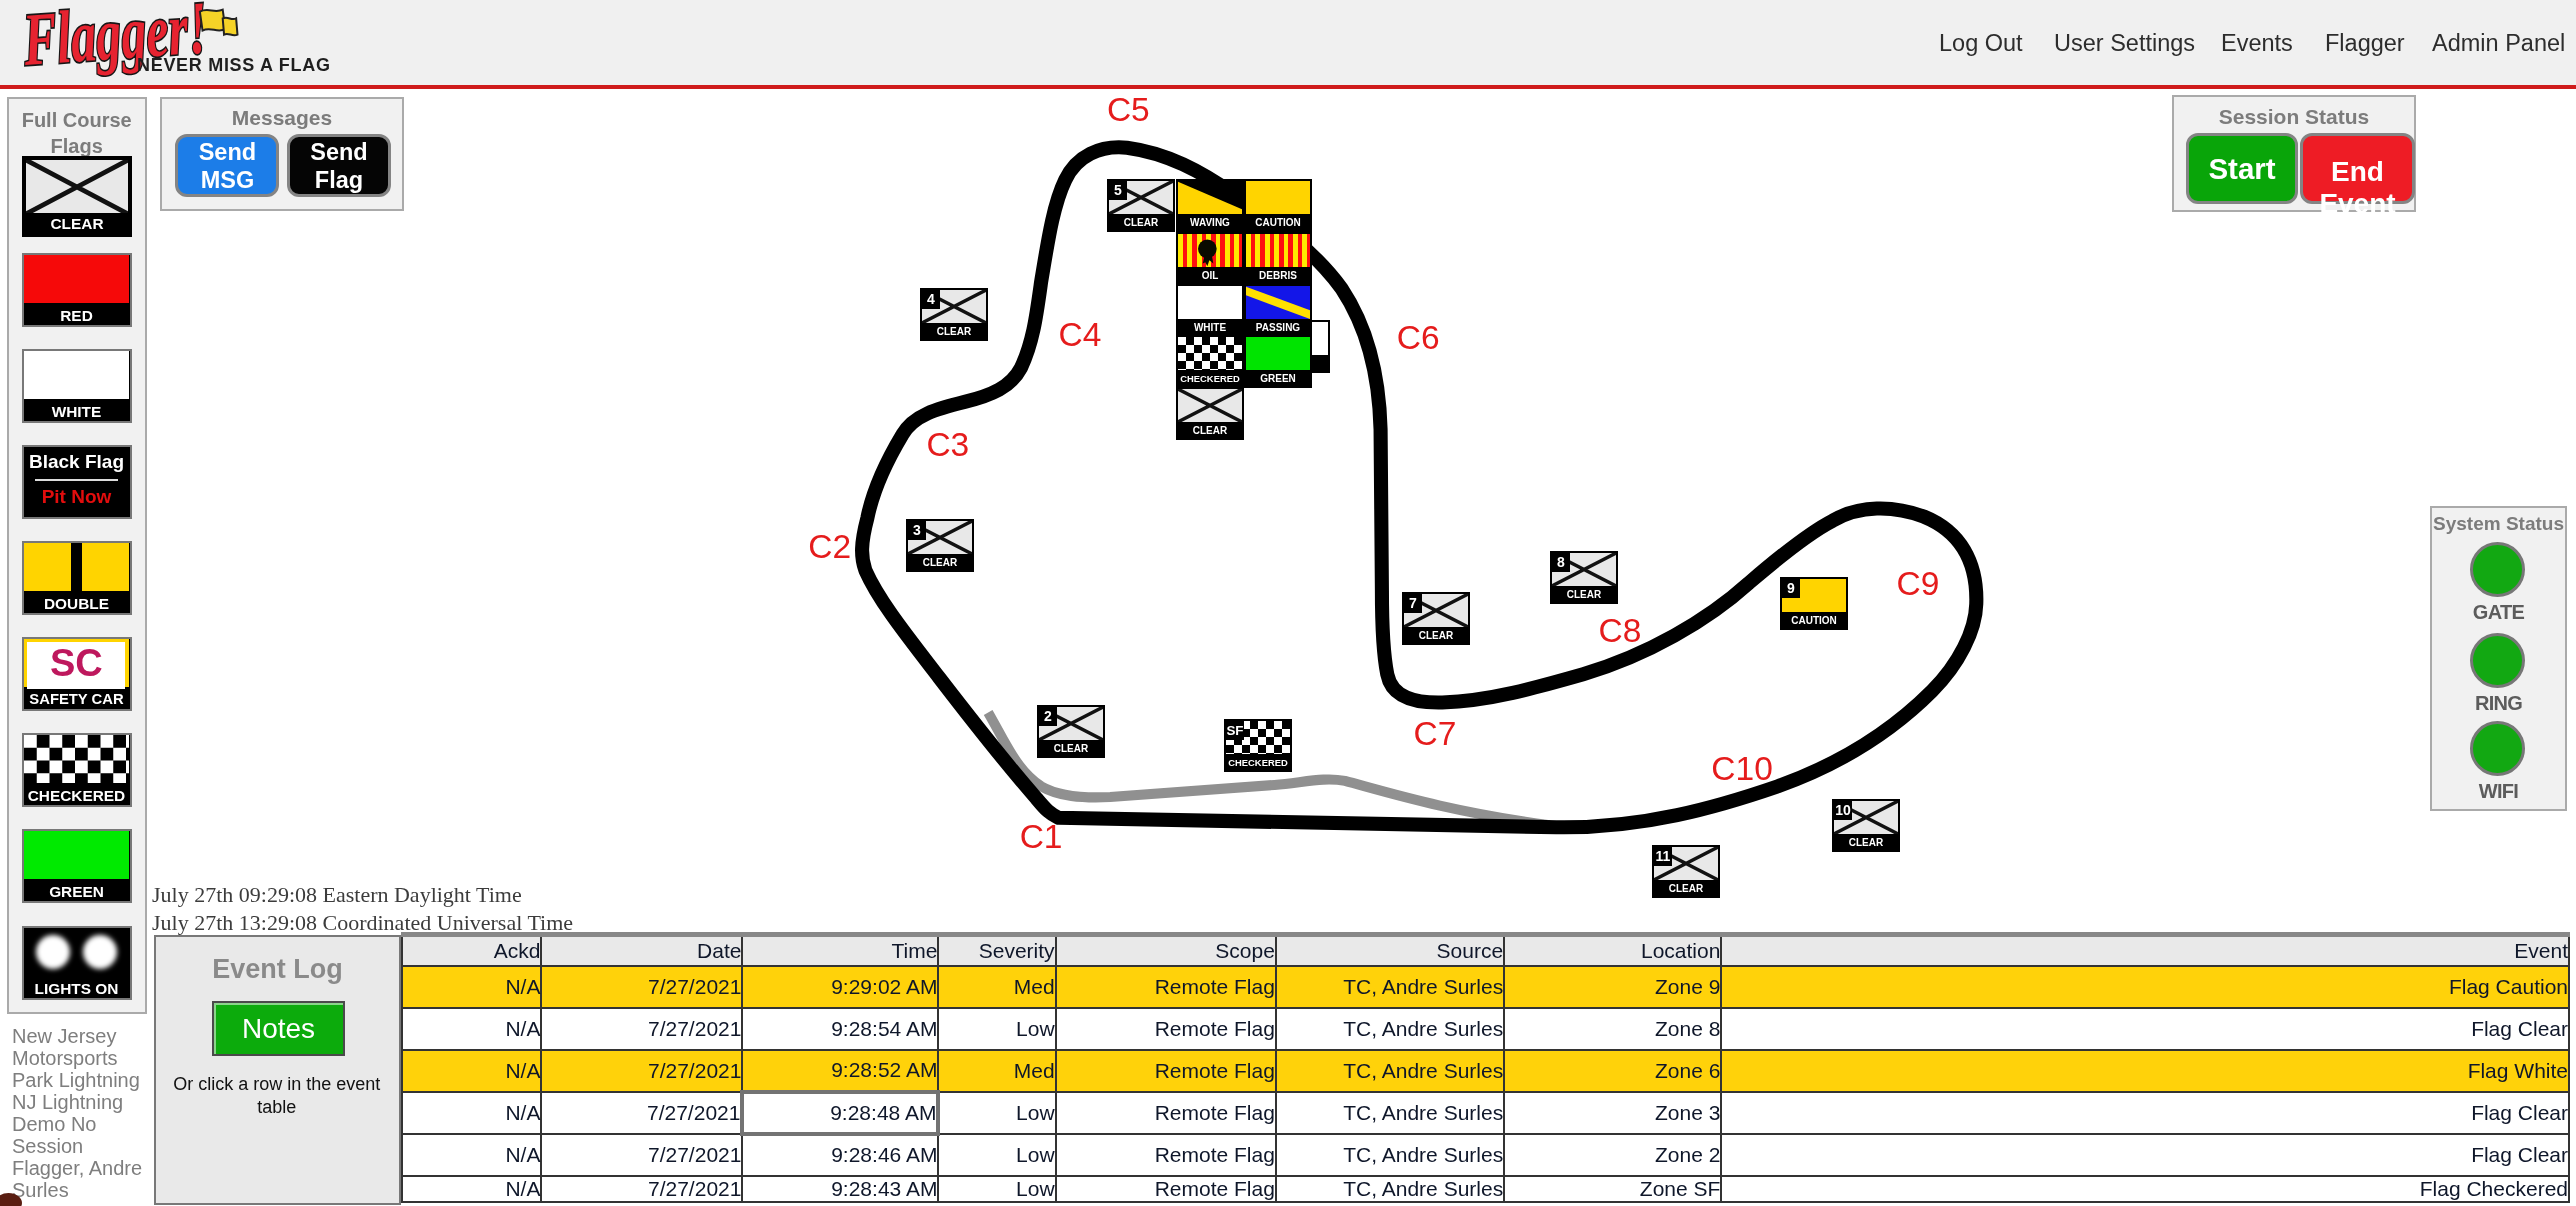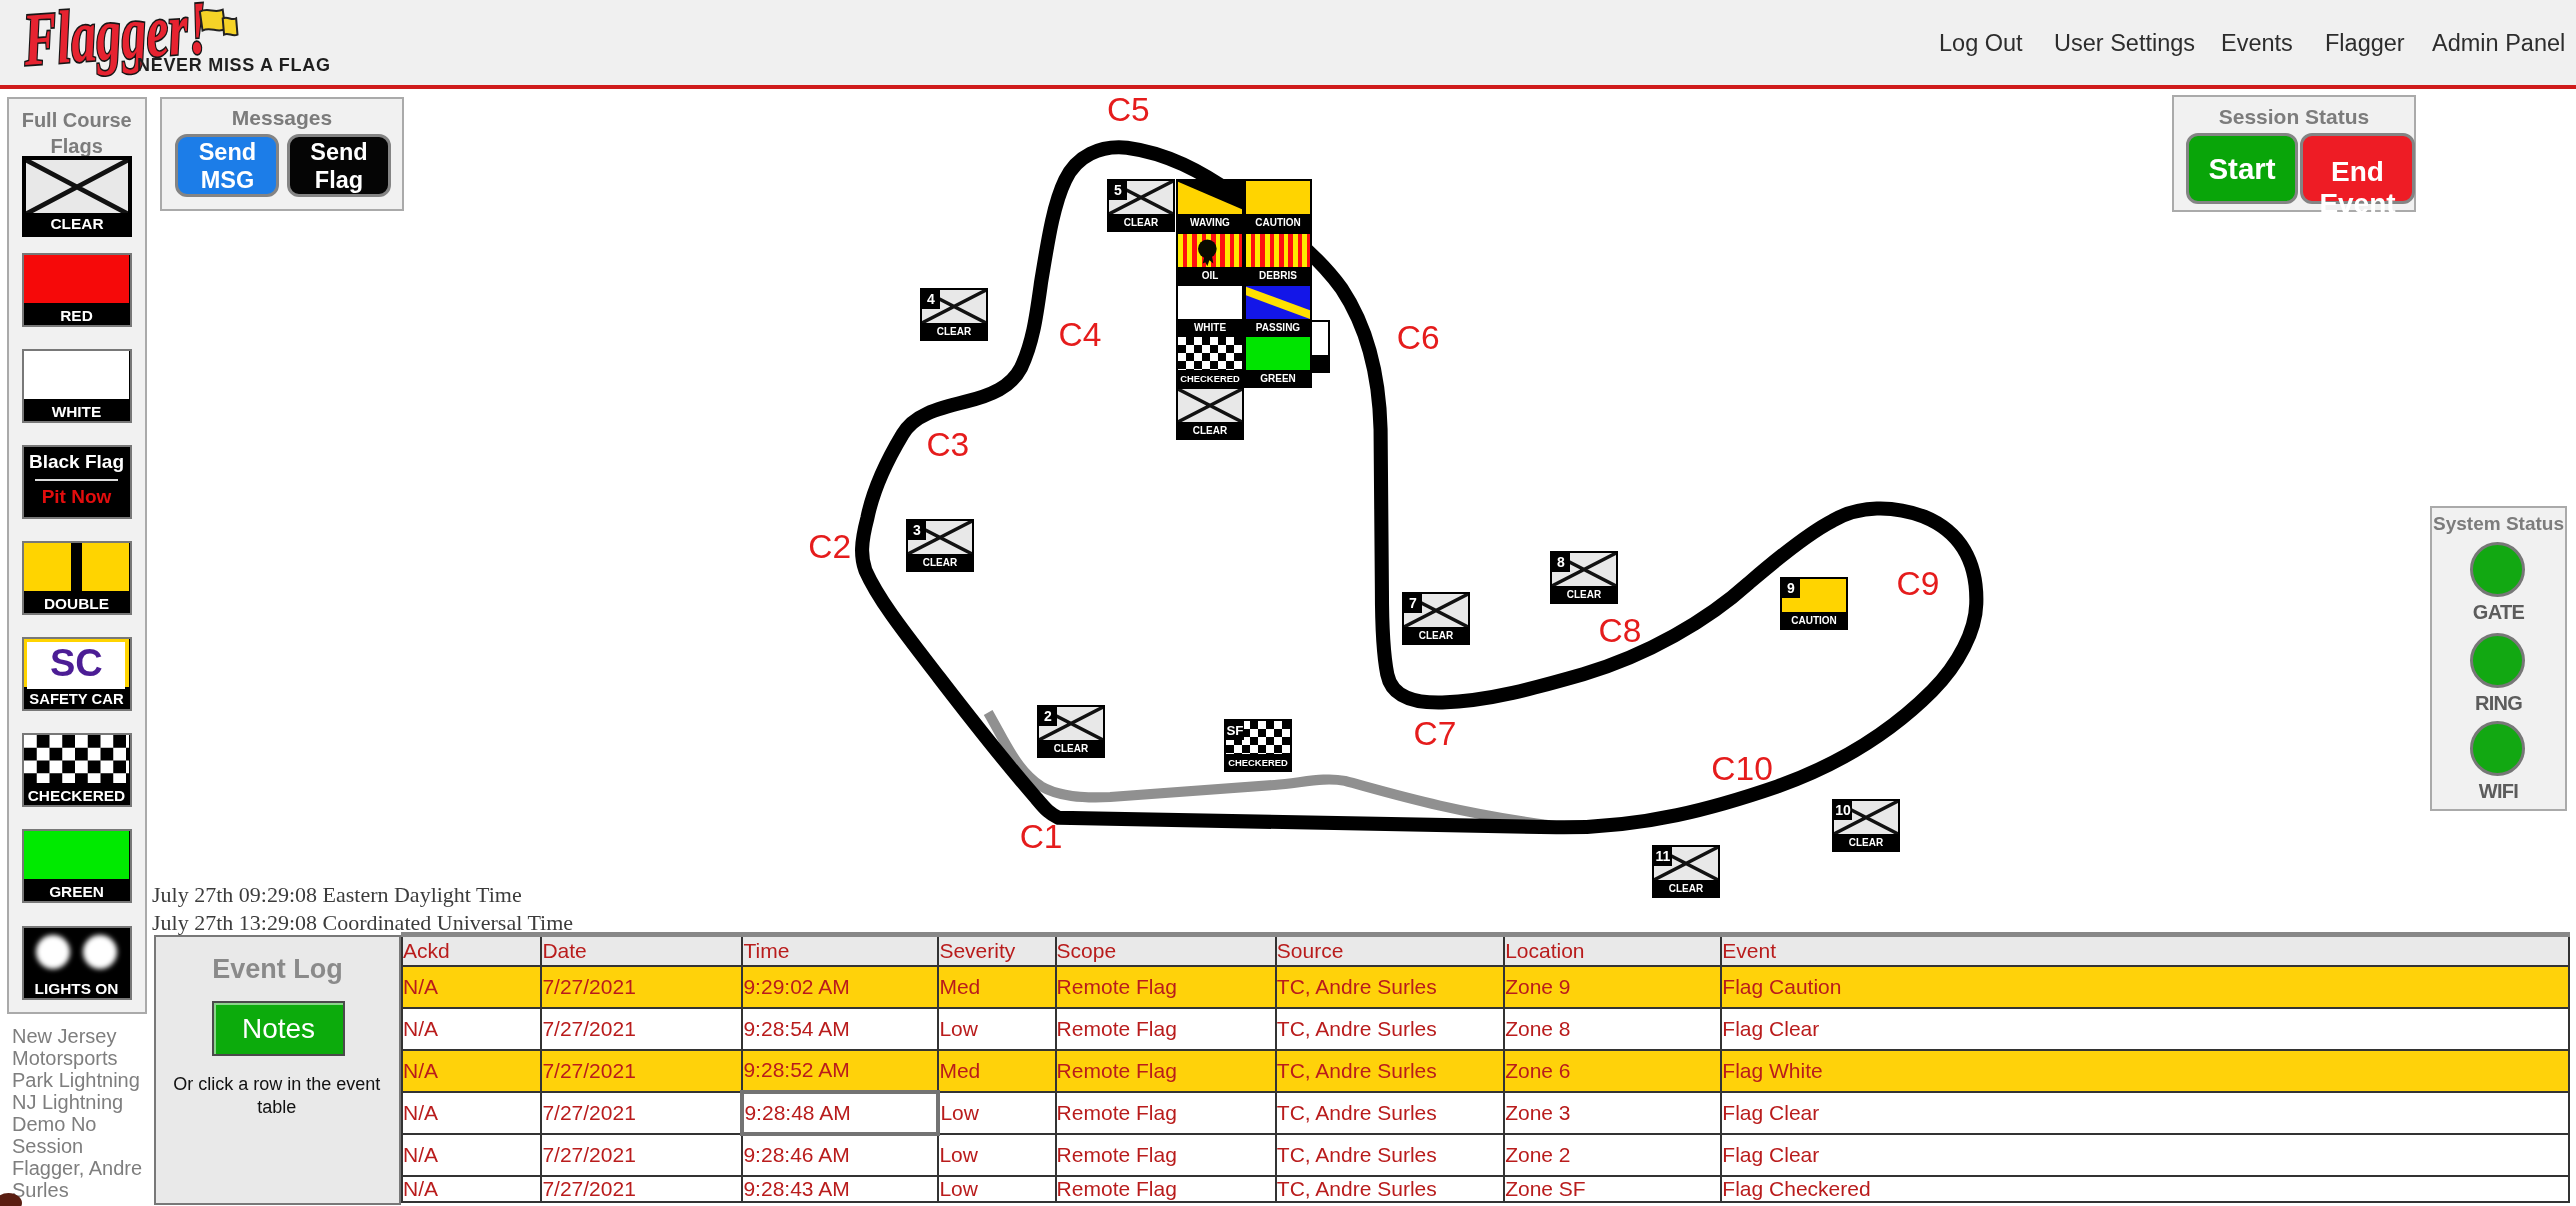--- a/index.html
+++ b/index.html
@@ -259,21 +259,21 @@
 
 <div class="sbtn" style="top:541px;">
   <div class="sflag" style="background:#ffd400;">
         <div style="position:absolute;left:47px;top:0;width:10.7px;height:48px;background:#000;"></div>
       </div>
   <div class="slbl">DOUBLE</div>
 </div>
 
 <div class="sbtn" style="top:637px;">
   <div class="sflag" style="background:#ffd400;">
-        <div style="position:absolute;left:3.4px;top:3.4px;width:98px;height:50px;background:#fff;color:#4c1d95;font-weight:bold;font-size:38px;text-align:center;line-height:42px;">SC</div>
+        <div style="position:absolute;left:3.4px;top:3.4px;width:98px;height:50px;background:#fff;color:#be185d;font-weight:bold;font-size:38px;text-align:center;line-height:42px;">SC</div>
       </div>
   <div class="slbl" style="font-size:14.8px;">SAFETY CAR</div>
 </div>
 
 <div class="sbtn" style="top:733px;">
   <div class="sflag" style="background:repeating-conic-gradient(#000 0 25%,#fff 0 50%) 0 0/25.5px 25.5px;"></div>
   <div class="slbl">CHECKERED</div>
 </div>
 
 <div class="sbtn" style="top:829px;">
@@ -332,21 +332,21 @@
 
 <div style="position:absolute;left:154px;top:935px;width:247px;height:270px;background:#e9e9e9;border:2.7px solid #787878;z-index:20;">
 
   <div style="margin-top:17.4px;text-align:center;font-size:27px;font-weight:bold;color:#8a8a8a;">Event Log</div>
 
   <div style="position:absolute;left:56px;top:64px;width:133px;height:55px;background:#0cab0c;border:2.7px solid #4a4a4a;box-shadow:inset 2px 2px 0 #8bd48b;color:#fff;font-size:28px;text-align:center;line-height:52px;">Notes</div>
 
   <div style="position:absolute;left:6.7px;top:136px;width:228px;text-align:center;font-size:18px;line-height:23px;color:#111;">Or click a row in the event table</div>
 </div>
 
-<table style="position:absolute;left:401px;top:932px;width:2169px;border-collapse:collapse;z-index:20;table-layout:fixed;font-size:21px;color:#b91c1c;text-align:left;border-top:5.4px solid #888;" cellspacing="0">
+<table style="position:absolute;left:401px;top:932px;width:2169px;border-collapse:collapse;z-index:20;table-layout:fixed;font-size:21px;color:#0f172a;text-align:right;border-top:5.4px solid #888;" cellspacing="0">
 
   <tbody>
         <tr style="height:31px;background:#e9e9e9;">
     <td style="width:138px;border:2px solid #333;">Ackd</td>
     <td style="width:199px;border:2px solid #333;">Date</td>
     <td style="width:194px;border:2px solid #333;">Time</td>
     <td style="width:116px;border:2px solid #333;">Severity</td>
     <td style="width:218px;border:2px solid #333;">Scope</td>
     <td style="width:226px;border:2px solid #333;">Source</td>
     <td style="width:215px;border:2px solid #333;">Location</td>

